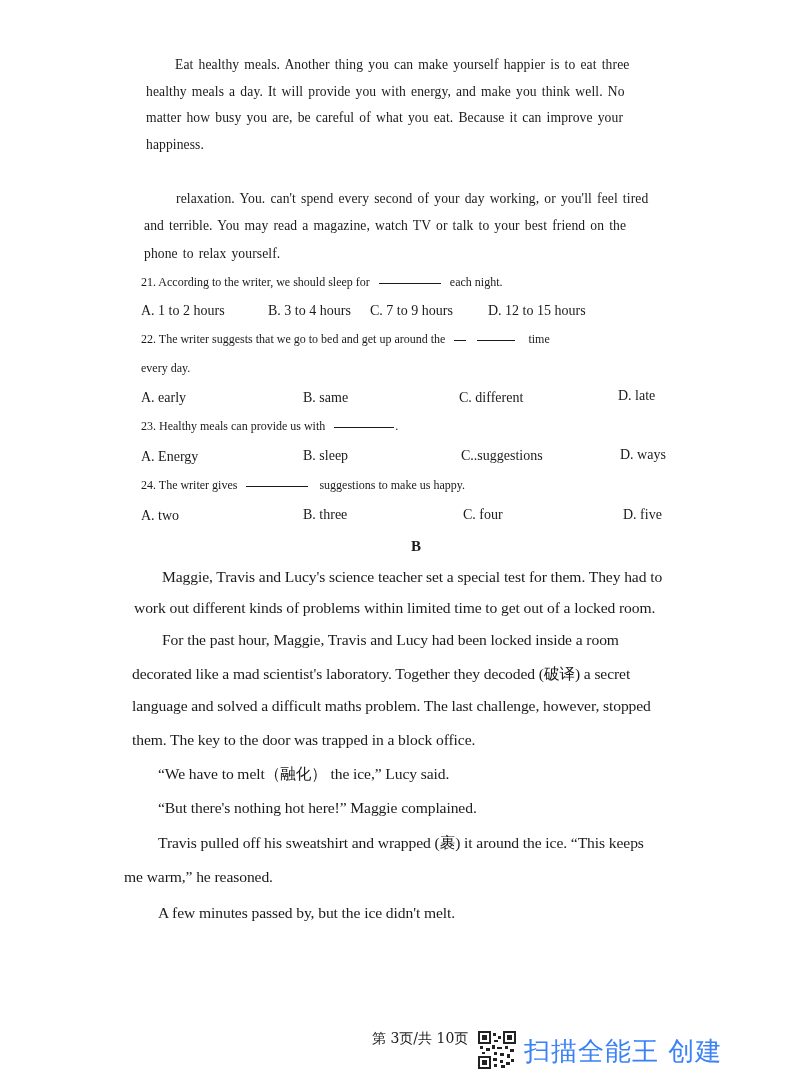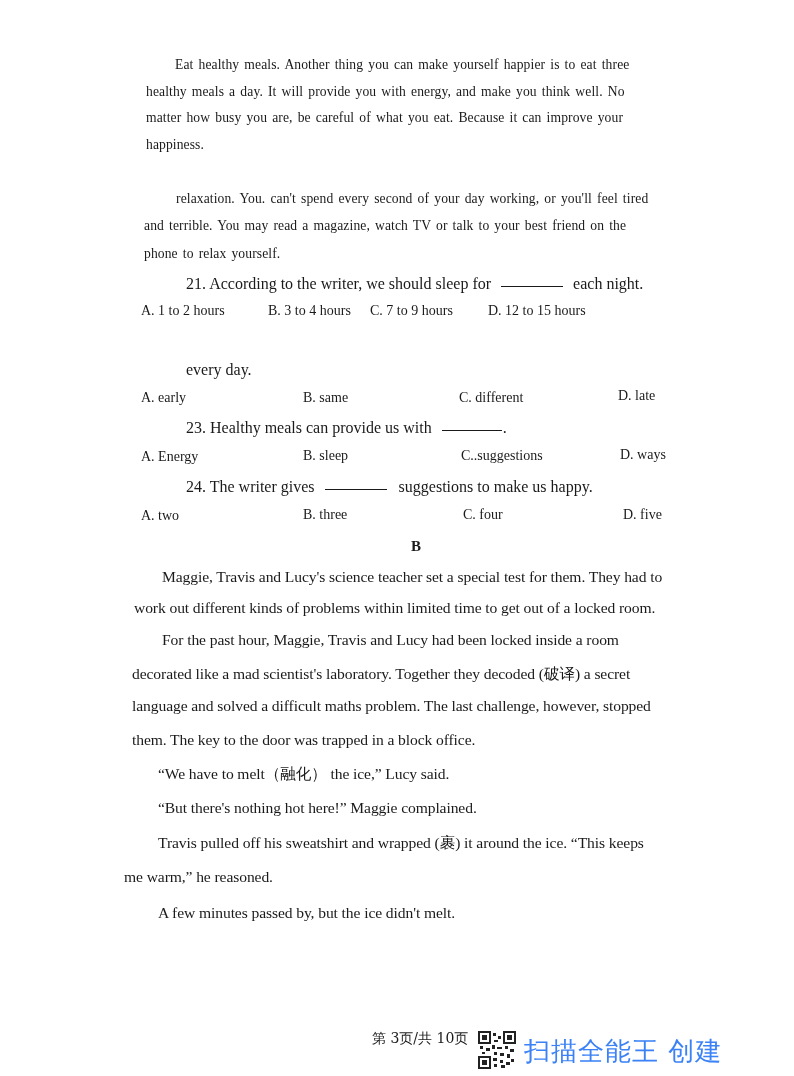--- a/index.html
+++ b/index.html
@@ -4,21 +4,21 @@
   <style>
     html, body { margin: 0; padding: 0; }
     body {
       width: 794px; height: 1076px; background: #ffffff; position: relative; overflow: hidden;
       font-family: "Liberation Serif", "DejaVu Serif", serif; color: #1a1a1a;
     }
     .page { position: absolute; left: 0; top: 0; width: 794px; height: 1076px; padding-left: 26px; }
     .line { position: absolute; white-space: nowrap; }
     
     .a-text { font-size: 13.6px; letter-spacing: 0.1px; word-spacing: 1.6px; }
-    .q-text { font-size: 16px; margin-left: 45px; }
+    .q-text { font-size: 12px; }
     .opt { position: absolute; font-size: 14px; white-space: nowrap; }
     
     .b-text { font-size: 15.6px; letter-spacing: -0.1px; }
     .heading { font-weight: bold; font-size: 15px; }
     .blank { display: inline-block; border-bottom: 1px solid #1a1a1a; height: 1px; vertical-align: 2px; }
     .footer { position: absolute; top: 1030px; left: 372px; font-size: 14px; font-family: "DejaVu Serif", serif; white-space: nowrap; }
     .qr { position: absolute; left: 478px; top: 1031px; width: 38px; height: 38px; }
     .watermark { position: absolute; left: 524px; top: 1034px; font-size: 26px; color: #3b82f6; font-family: "DejaVu Sans", sans-serif; white-space: nowrap; letter-spacing: 1px; }
   </style>
 </head>
@@ -39,20 +39,27 @@
     <span>21.</span>
     <span>According to the writer, we should sleep for</span>
     <span class="blank" style="width:62px;margin:0 6px;"></span>
     <span>each night.</span>
   </div>
   <div class="opt" style="left:141px;top:303px;">A. 1 to 2 hours</div>
   <div class="opt" style="left:268px;top:303px;">B. 3 to 4 hours</div>
   <div class="opt" style="left:370px;top:303px;">C. 7 to 9 hours</div>
   <div class="opt" style="left:488px;top:303px;">D. 12 to 15 hours</div>
 
+  <div class="line q-text" style="left:141px;top:332px;">
+    <span>22.</span>
+    <span>The writer suggests that we go to bed and get up around the</span>
+    <span class="blank" style="width:12px;margin:0 4px 0 6px;"></span>
+    <span class="blank" style="width:38px;margin:0 10px 0 4px;"></span>
+    <span>time</span>
+  </div>
   <div class="line q-text" style="left:141px;top:361px;">every day.</div>
   <div class="opt" style="left:141px;top:390px;">A. early</div>
   <div class="opt" style="left:303px;top:390px;">B. same</div>
   <div class="opt" style="left:459px;top:390px;">C. different</div>
   <div class="opt" style="left:618px;top:388px;">D. late</div>
 
   <div class="line q-text" style="left:141px;top:419px;">
     <span>23.</span>
     <span>Healthy meals can provide us with</span>
     <span class="blank" style="width:60px;margin:0 1px 0 6px;"></span><span>.</span>

